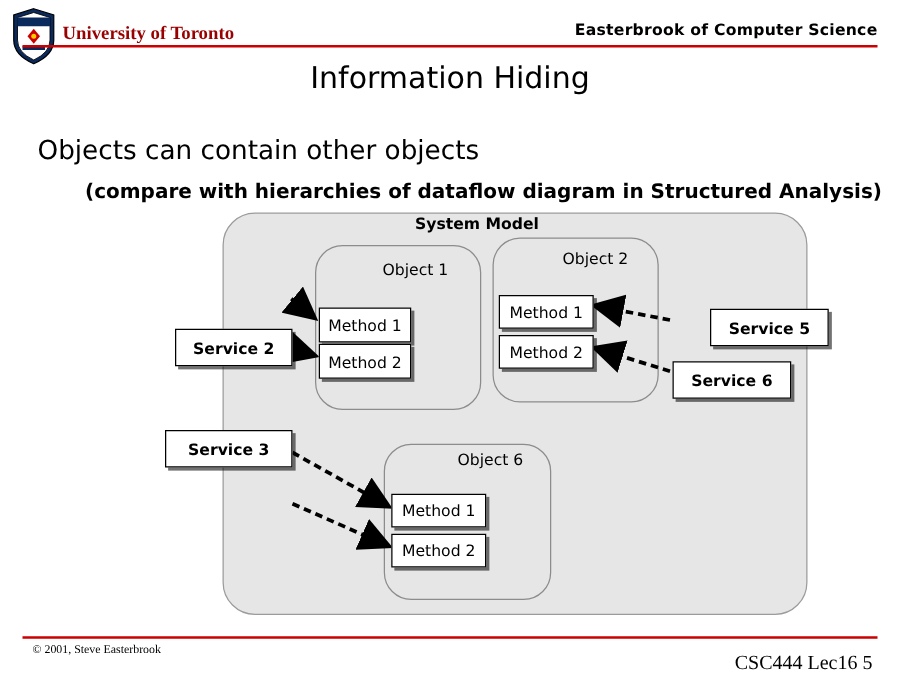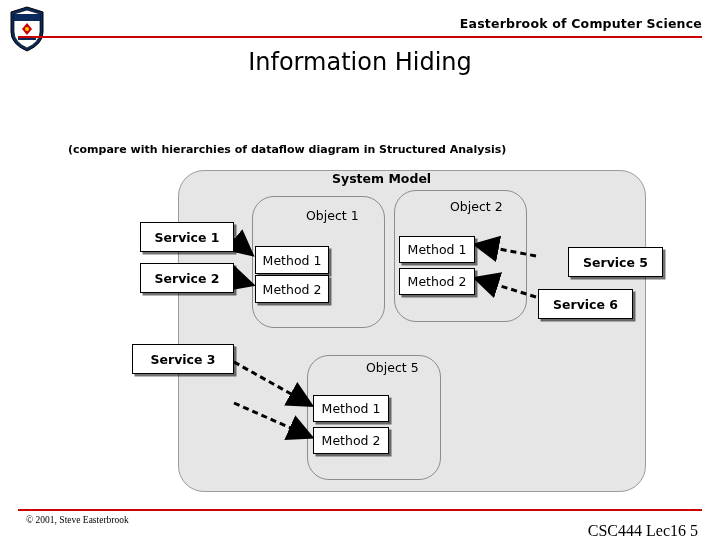--- a/index.html
+++ b/index.html
@@ -76,21 +76,21 @@
     top: 108px;
     font-family: "DejaVu Sans", sans-serif;
     font-size: 21px;
     color: #000000;
   }
   .note {
     position: absolute;
     left: 68px;
     top: 143px;
     font-family: "DejaVu Sans", sans-serif;
-    font-size: 11px;
+    font-size: 16px;
     font-weight: bold;
     color: #000000;
   }
 
   
   .sysmodel-box {
     position: absolute;
     left: 178px;
     top: 170px;
     width: 466px;
@@ -197,36 +197,38 @@
 <div class="slide">
 
   <svg class="crest" viewBox="0 0 38 46">
     <path d="M19 1 L35 6 L35 26 Q35 38 19 45 Q3 38 3 26 L3 6 Z" fill="#0a2a5e" stroke="#000000" stroke-width="1"></path>
     <path d="M19 4 L32 8 L32 26 Q32 36 19 42 Q6 36 6 26 L6 8 Z" fill="#ffffff" stroke="#000000" stroke-width="0.7"></path>
     <rect x="6" y="8" width="26" height="7" fill="#0a2a5e"></rect>
     <path d="M19 17 L24 23 L19 29 L14 23 Z" fill="#cc0000"></path>
     <rect x="10" y="31" width="18" height="3" fill="#0a2a5e"></rect>
     <circle cx="19" cy="23" r="2" fill="#ffcc00"></circle>
   </svg>
+  <div class="uoft-name">University of Toronto</div>
   <div class="dept">Easterbrook of Computer Science</div>
   <div class="header-rule"></div>
 
   <div class="title">Information Hiding</div>
+  <div class="subtitle">Objects can contain other objects</div>
   <div class="note">(compare with hierarchies of dataflow diagram in Structured Analysis)</div>
 
   <div class="sysmodel-box"></div>
   <div class="sysmodel-label">System Model</div>
 
   <div class="obj-box obj1"></div>
   <div class="obj-box obj2"></div>
   <div class="obj-box obj3"></div>
 
   <div class="obj-label obj1-label">Object 1</div>
   <div class="obj-label obj2-label">Object 2</div>
-  <div class="obj-label obj3-label">Object 5</div>
+  <div class="obj-label obj3-label">Object 6</div>
 
   <svg class="arrows" viewBox="0 0 720 540">
     <defs>
       <marker id="ah" markerWidth="9" markerHeight="9" refX="7" refY="4.5" orient="auto">
         <path d="M0,0 L9,4.5 L0,9 Z" fill="#000000"></path>
       </marker>
     </defs>
 
     <path d="M233 239 L250 253" stroke="#000000" stroke-width="3" stroke-dasharray="6,4" fill="none" marker-end="url(#ah)"></path>
 
@@ -234,21 +236,20 @@
 
     <path d="M536 256 L478 245" stroke="#000000" stroke-width="3" stroke-dasharray="6,4" fill="none" marker-end="url(#ah)"></path>
 
     <path d="M536 297 L478 279" stroke="#000000" stroke-width="3" stroke-dasharray="6,4" fill="none" marker-end="url(#ah)"></path>
 
     <path d="M234 362 L309 404" stroke="#000000" stroke-width="3" stroke-dasharray="6,4" fill="none" marker-end="url(#ah)"></path>
 
     <path d="M234 403 L309 436" stroke="#000000" stroke-width="3" stroke-dasharray="6,4" fill="none" marker-end="url(#ah)"></path>
   </svg>
 
-  <div class="card bold svc1">Service 1</div>
   <div class="card bold svc2">Service 2</div>
   <div class="card bold svc3">Service 3</div>
   <div class="card bold svc5">Service 5</div>
   <div class="card bold svc6">Service 6</div>
 
   <div class="card m1a">Method 1</div>
   <div class="card m2a">Method 2</div>
   <div class="card m1b">Method 1</div>
   <div class="card m2b">Method 2</div>
   <div class="card m1c">Method 1</div>

